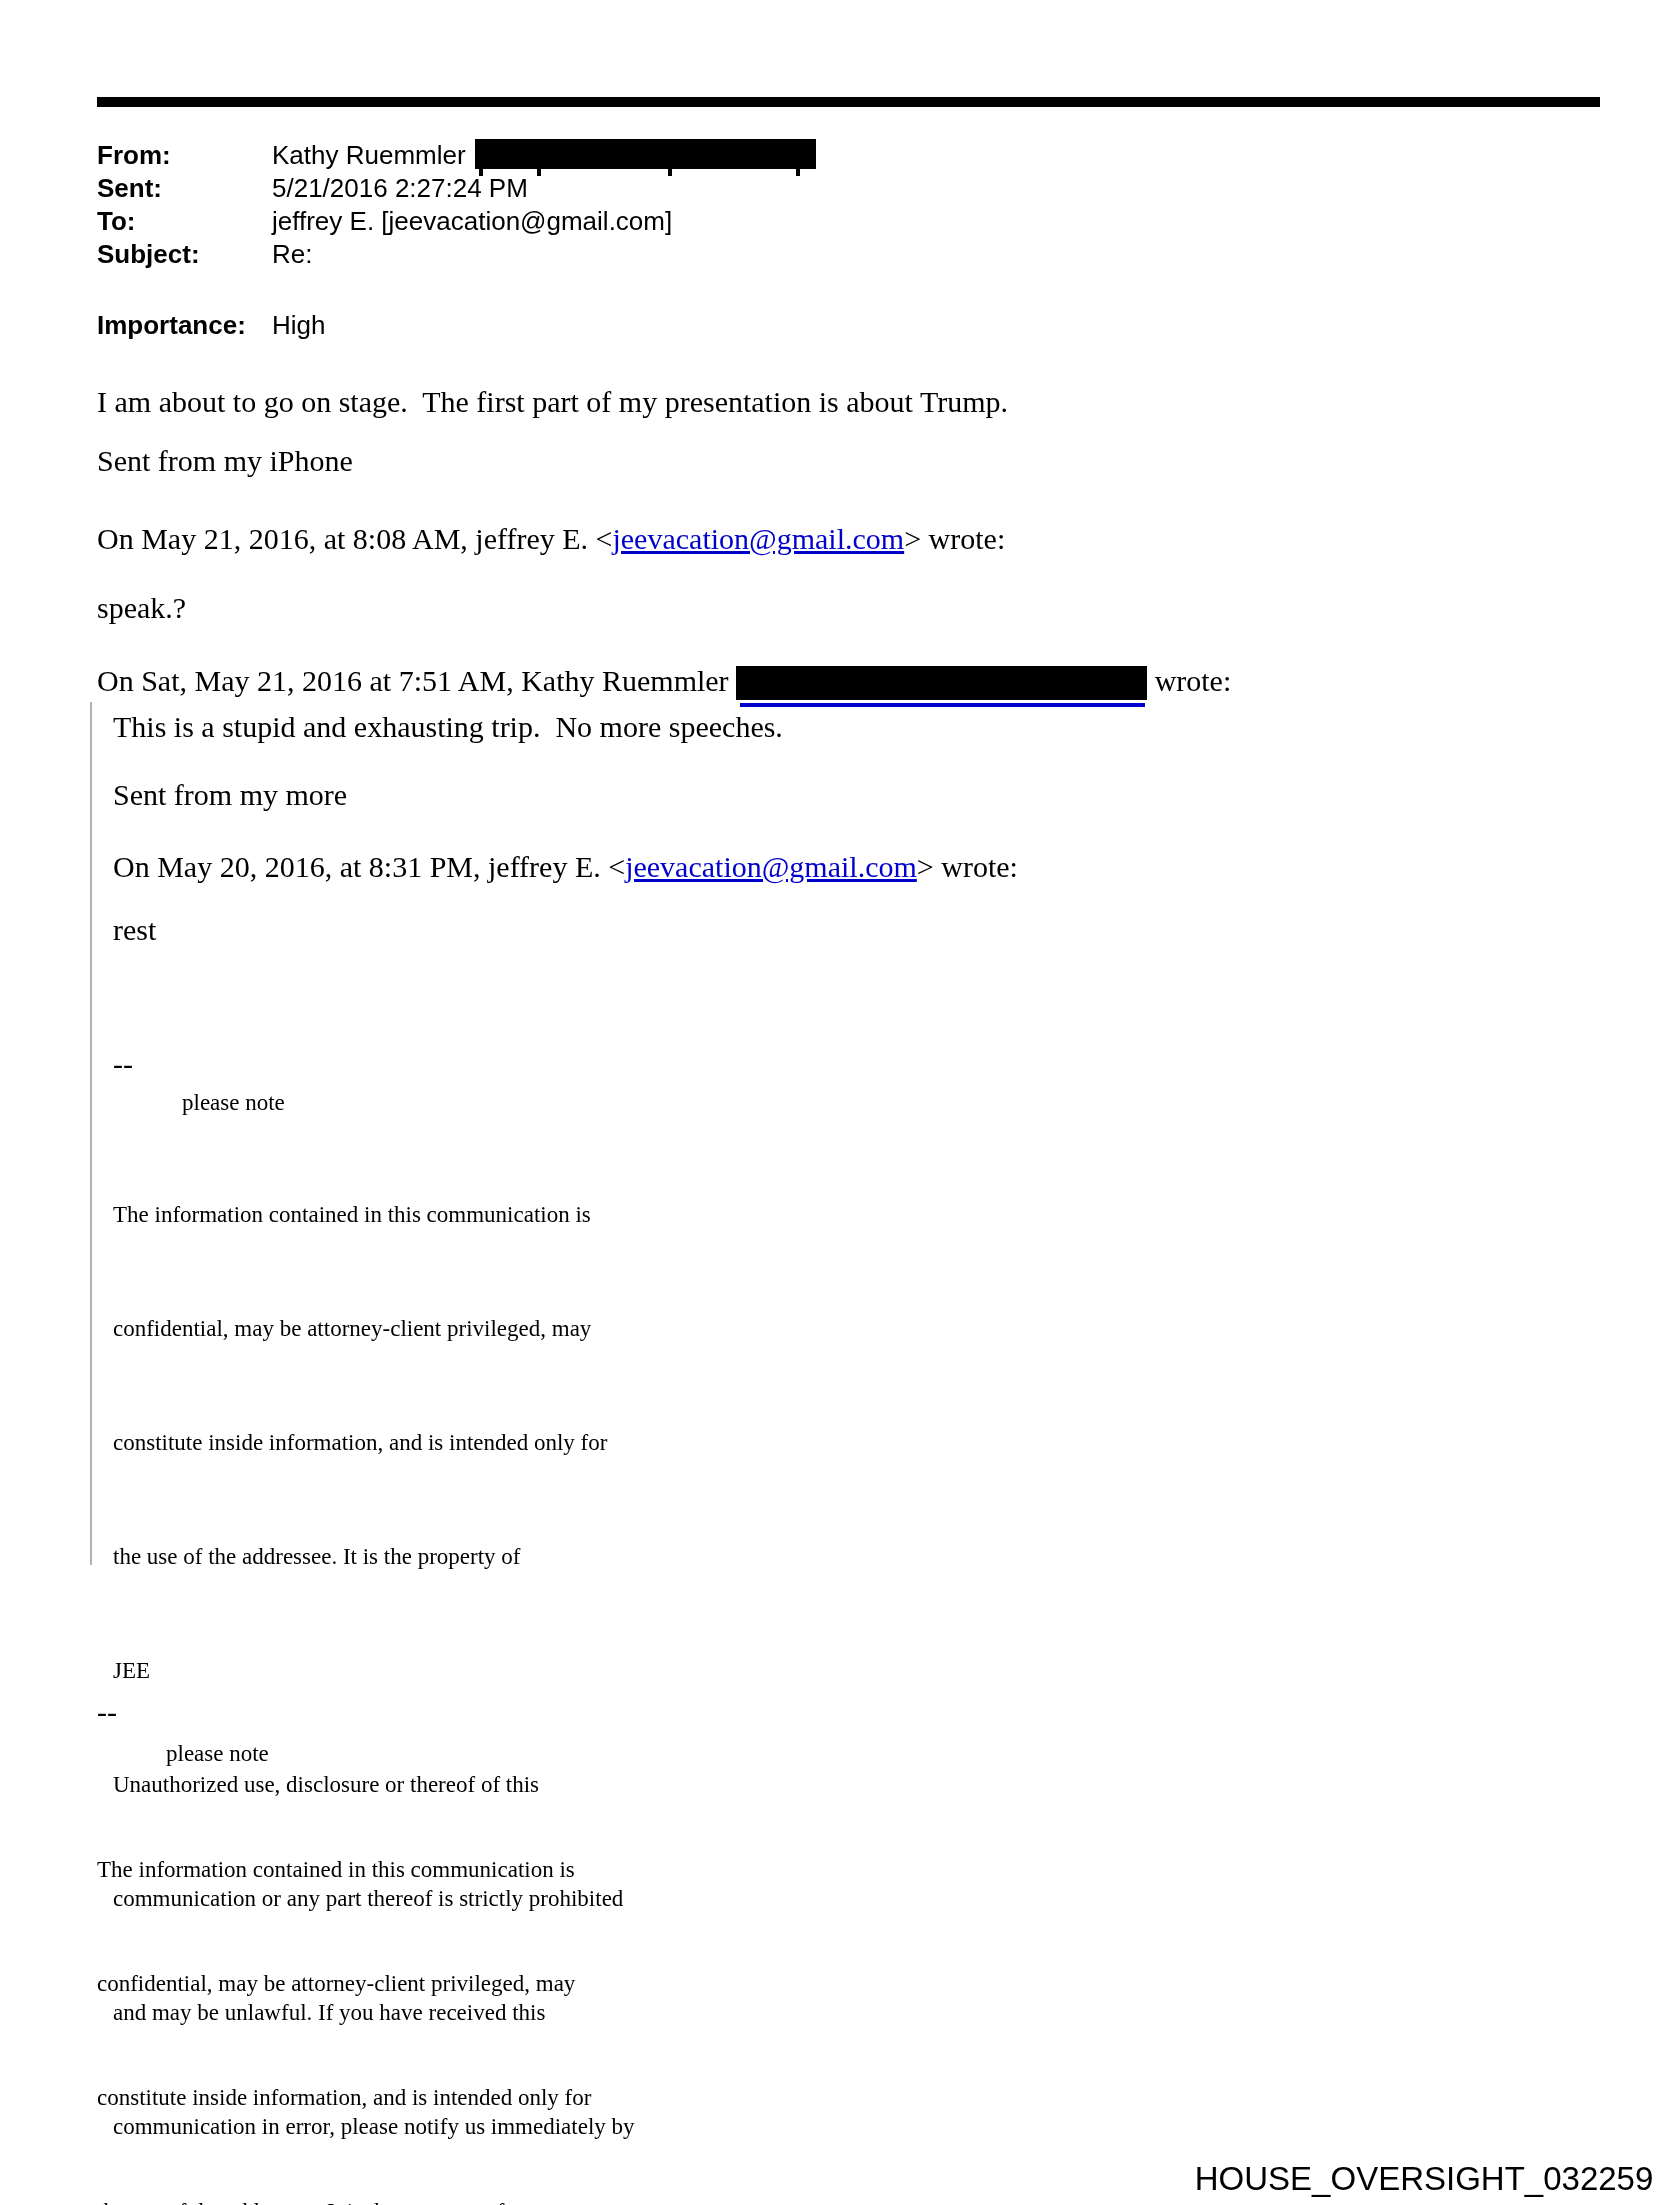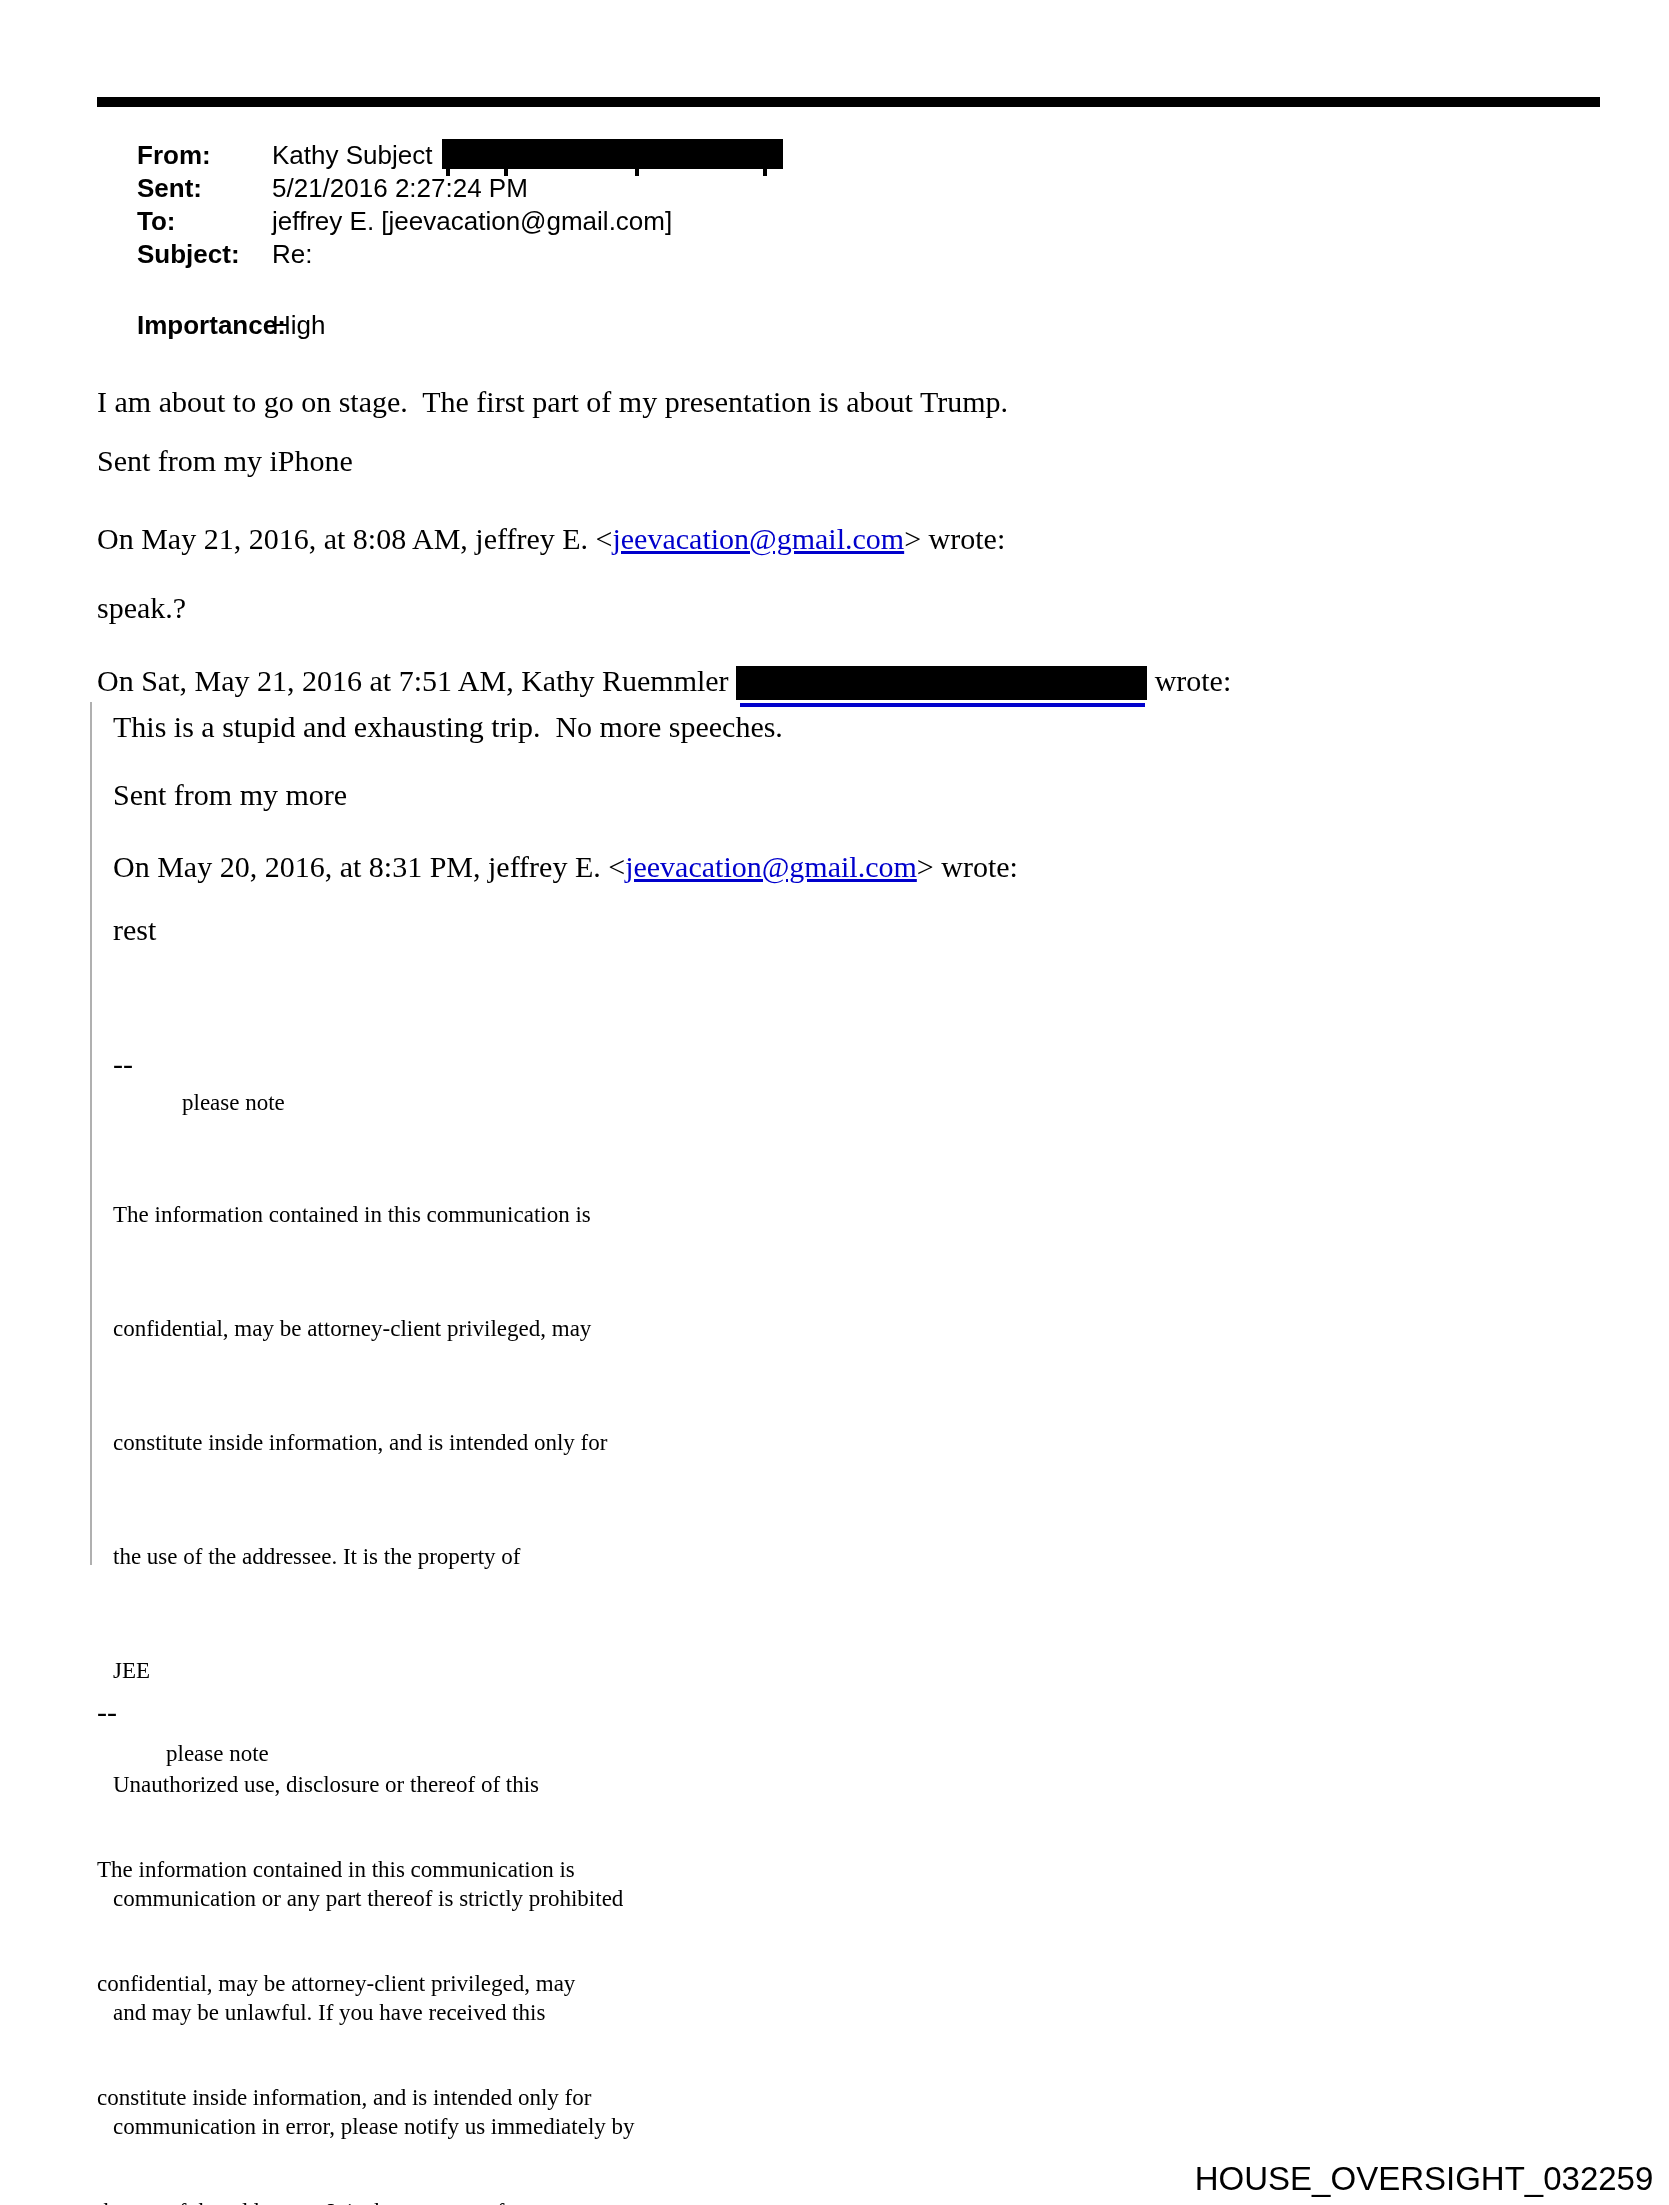--- a/index.html
+++ b/index.html
@@ -8,21 +8,21 @@
     font-family:"Liberation Serif", serif; color:#000000; overflow:hidden;
   }
   .topbar { position:absolute; left:97px; top:97px; width:1503px; height:9.8px; background:#000000; }
 
   .hdr {
     position:absolute; left:97px; display:grid; grid-template-columns:175px auto;
     font-family:"Liberation Sans", sans-serif; font-size:26px; line-height:33px; white-space:pre;
   }
   #hdr-main { top:139px; }
   #hdr-imp  { top:309px; }
-  .hlbl { font-weight:bold;margin-left:40px; }
+  .hlbl { font-weight:bold; }
 
   .para { position:absolute; left:97px; font-size:30px; line-height:38px; white-space:pre; }
   .q    { left:113px; }
 
   .quote-border { position:absolute; left:90px; top:702px; width:2px; height:863px; background:#b0b0b0; }
 
   .disc { position:absolute; font-size:23px; line-height:38px; white-space:pre; }
   #note1 { left:113px; top:1084px; padding-left:69px; }
   #disc1 { left:113px; top:1120px; }
   #note2 { left:97px; top:1735px; padding-left:69px; }
@@ -52,21 +52,21 @@
 </style>
 </head>
 <body>
 
 <div class="page">
 
   <div class="topbar"></div>
 
   <div class="hdr" id="hdr-main">
     <div class="hlbl">From:</div>
-    <div><span>Kathy Subject</span><span class="red1"><span class="tick t1"></span><span class="tick t2"></span><span class="tick t3"></span><span class="tick t4"></span></span></div>
+    <div><span>Kathy Ruemmler</span><span class="red1"><span class="tick t1"></span><span class="tick t2"></span><span class="tick t3"></span><span class="tick t4"></span></span></div>
     <div class="hlbl">Sent:</div>
     <div>5/21/2016 2:27:24 PM</div>
     <div class="hlbl">To:</div>
     <div>jeffrey E. [jeevacation@gmail.com]</div>
     <div class="hlbl">Subject:</div>
     <div>Re:</div>
   </div>
 
   <div class="hdr" id="hdr-imp">
     <div class="hlbl">Importance:</div>

